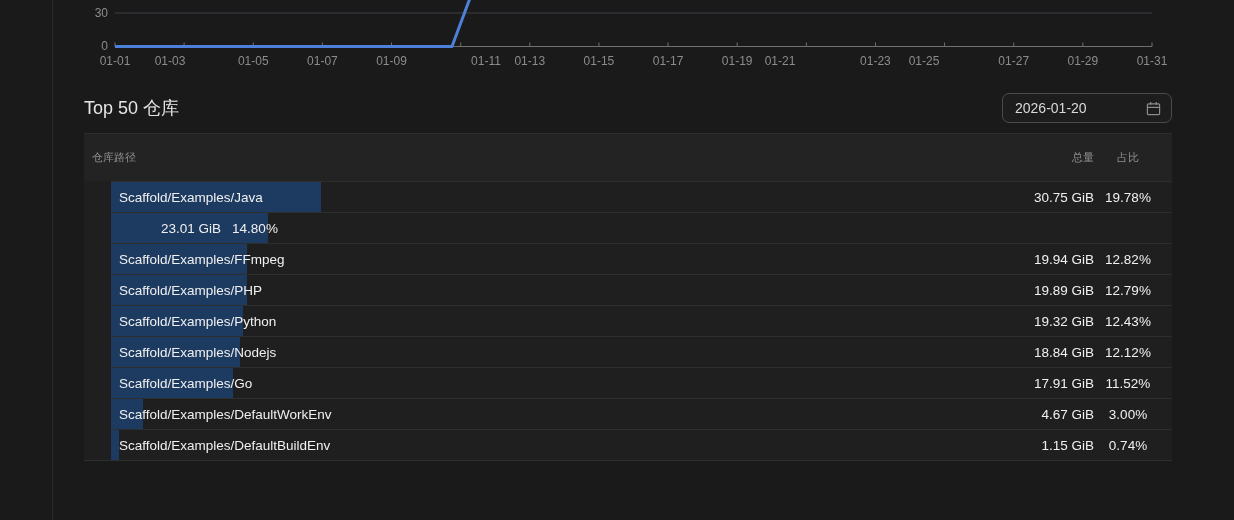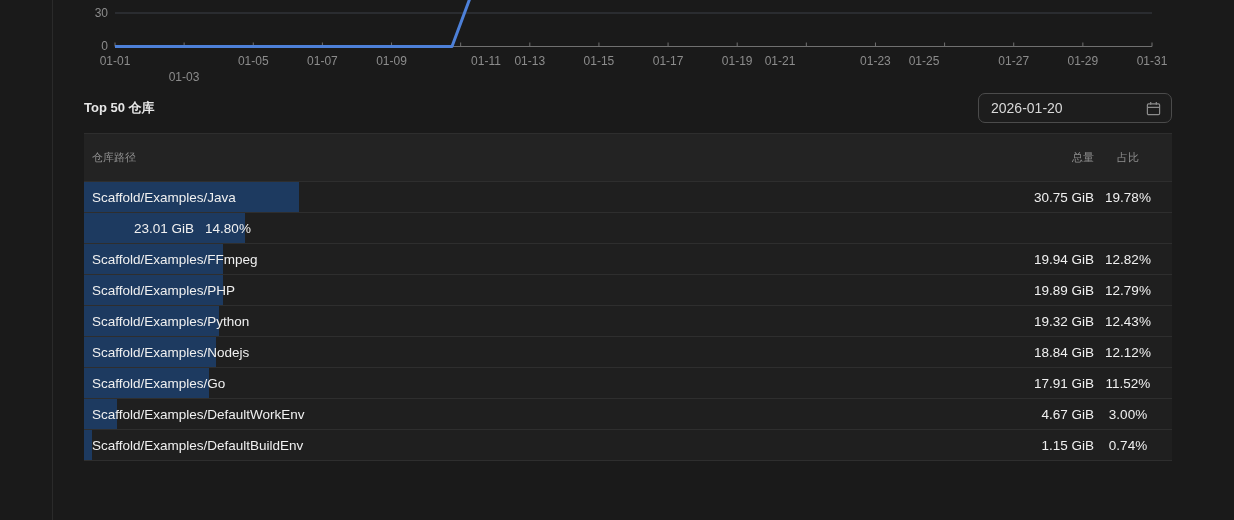--- a/index.html
+++ b/index.html
@@ -15,34 +15,34 @@
   .chart { position:absolute; left:0; top:0; width:992px; height:75px; }
   .chart svg { position:absolute; left:0; top:0; }
   .y-label { position:absolute; width:28px; left:80px; text-align:right;
              font-size:12px; color:#8c8c8c; line-height:14px; }
   .x-label { position:absolute; top:54px; transform:translateX(-50%);
              font-size:12px; color:#8c8c8c; white-space:nowrap; }
 
   
   .section-header { position:absolute; left:84px; right:62px; top:92px; height:32px;
                     display:flex; align-items:center; justify-content:space-between; }
-  .section-title { font-size:13px; font-weight:700; color:#e6e6e6; }
-  .date-picker { width:194px; height:30px; border:1px solid #4b4b4b; border-radius:7px;
+  .section-title { font-size:18px; font-weight:400; color:#e6e6e6; }
+  .date-picker { width:170px; height:30px; border:1px solid #4b4b4b; border-radius:7px;
                  background:#1d1d1d; display:flex; align-items:center;
                  padding:0 10px 0 12px; cursor:pointer; }
   .date-value { flex:1; font-size:14px; color:#d9d9d9; }
   .cal-icon { display:flex; align-items:center; }
 
   
   .table { position:absolute; left:84px; top:133px; width:1088px; background:#1f1f1f;
            border-top:1px solid #2e2e2e; border-bottom:1px solid #2e2e2e; }
   .thead { height:47px; background:#232323; display:flex; align-items:center;
            padding-right:10px; font-size:11px; color:#8f8f8f; }
   .trow { height:31px; display:flex; align-items:center; position:relative;
-          padding-right:10px; border-top:1px solid #2e2e2e; font-size:13.5px; color:#f0f0f0; }
+          padding-right:10px; border-top:1px solid #2e2e2e; font-size:13.5px; color:#f0f0f0;margin-left:27px; }
   .bar { position:absolute; left:0; top:0; bottom:0; z-index:0; }
   .col-path { flex:1; padding-left:8px; position:relative; z-index:1;
               white-space:nowrap; overflow:hidden; }
   .col-total { width:110px; text-align:right; position:relative; z-index:1; }
   .col-pct { width:68px; text-align:center; position:relative; z-index:1; }
 </style>
 </head>
 <body>
 
 <div class="page">
@@ -67,21 +67,21 @@
         <line x1="944.6000000000001" y1="42.5" x2="944.6000000000001" y2="46.5" stroke="#707070" stroke-width="1"></line>
         <line x1="1013.7333333333335" y1="42.5" x2="1013.7333333333335" y2="46.5" stroke="#707070" stroke-width="1"></line>
         <line x1="1082.8666666666668" y1="42.5" x2="1082.8666666666668" y2="46.5" stroke="#707070" stroke-width="1"></line>
         <line x1="1152" y1="42.5" x2="1152" y2="46.5" stroke="#707070" stroke-width="1"></line>
         <polyline points="115.0,46.5 452.0,46.5 479.0,-26.1" fill="none" stroke="#4d80d8" stroke-width="3" stroke-linejoin="round"></polyline>
       </svg>
     <div class="y-label" style="top:6px;">30</div>
     <div class="y-label" style="top:39px;">0</div>
     <div id="x-labels">
         <span class="x-label" style="left: 115px;">01-01</span>
-        <span class="x-label" style="left: 184px; margin-top: 16px;">01-03</span>
+        <span class="x-label" style="left: 170px;">01-03</span>
         <span class="x-label" style="left: 253.267px;">01-05</span>
         <span class="x-label" style="left: 322.4px;">01-07</span>
         <span class="x-label" style="left: 391.533px;">01-09</span>
         <span class="x-label" style="left: 464px; padding-left: 44px;">01-11</span>
         <span class="x-label" style="left: 529.8px;">01-13</span>
         <span class="x-label" style="left: 598.933px;">01-15</span>
         <span class="x-label" style="left: 668.067px;">01-17</span>
         <span class="x-label" style="left: 737.2px;">01-19</span>
         <span class="x-label" style="left: 780px;">01-21</span>
         <span class="x-label" style="left: 875.467px;">01-23</span>

